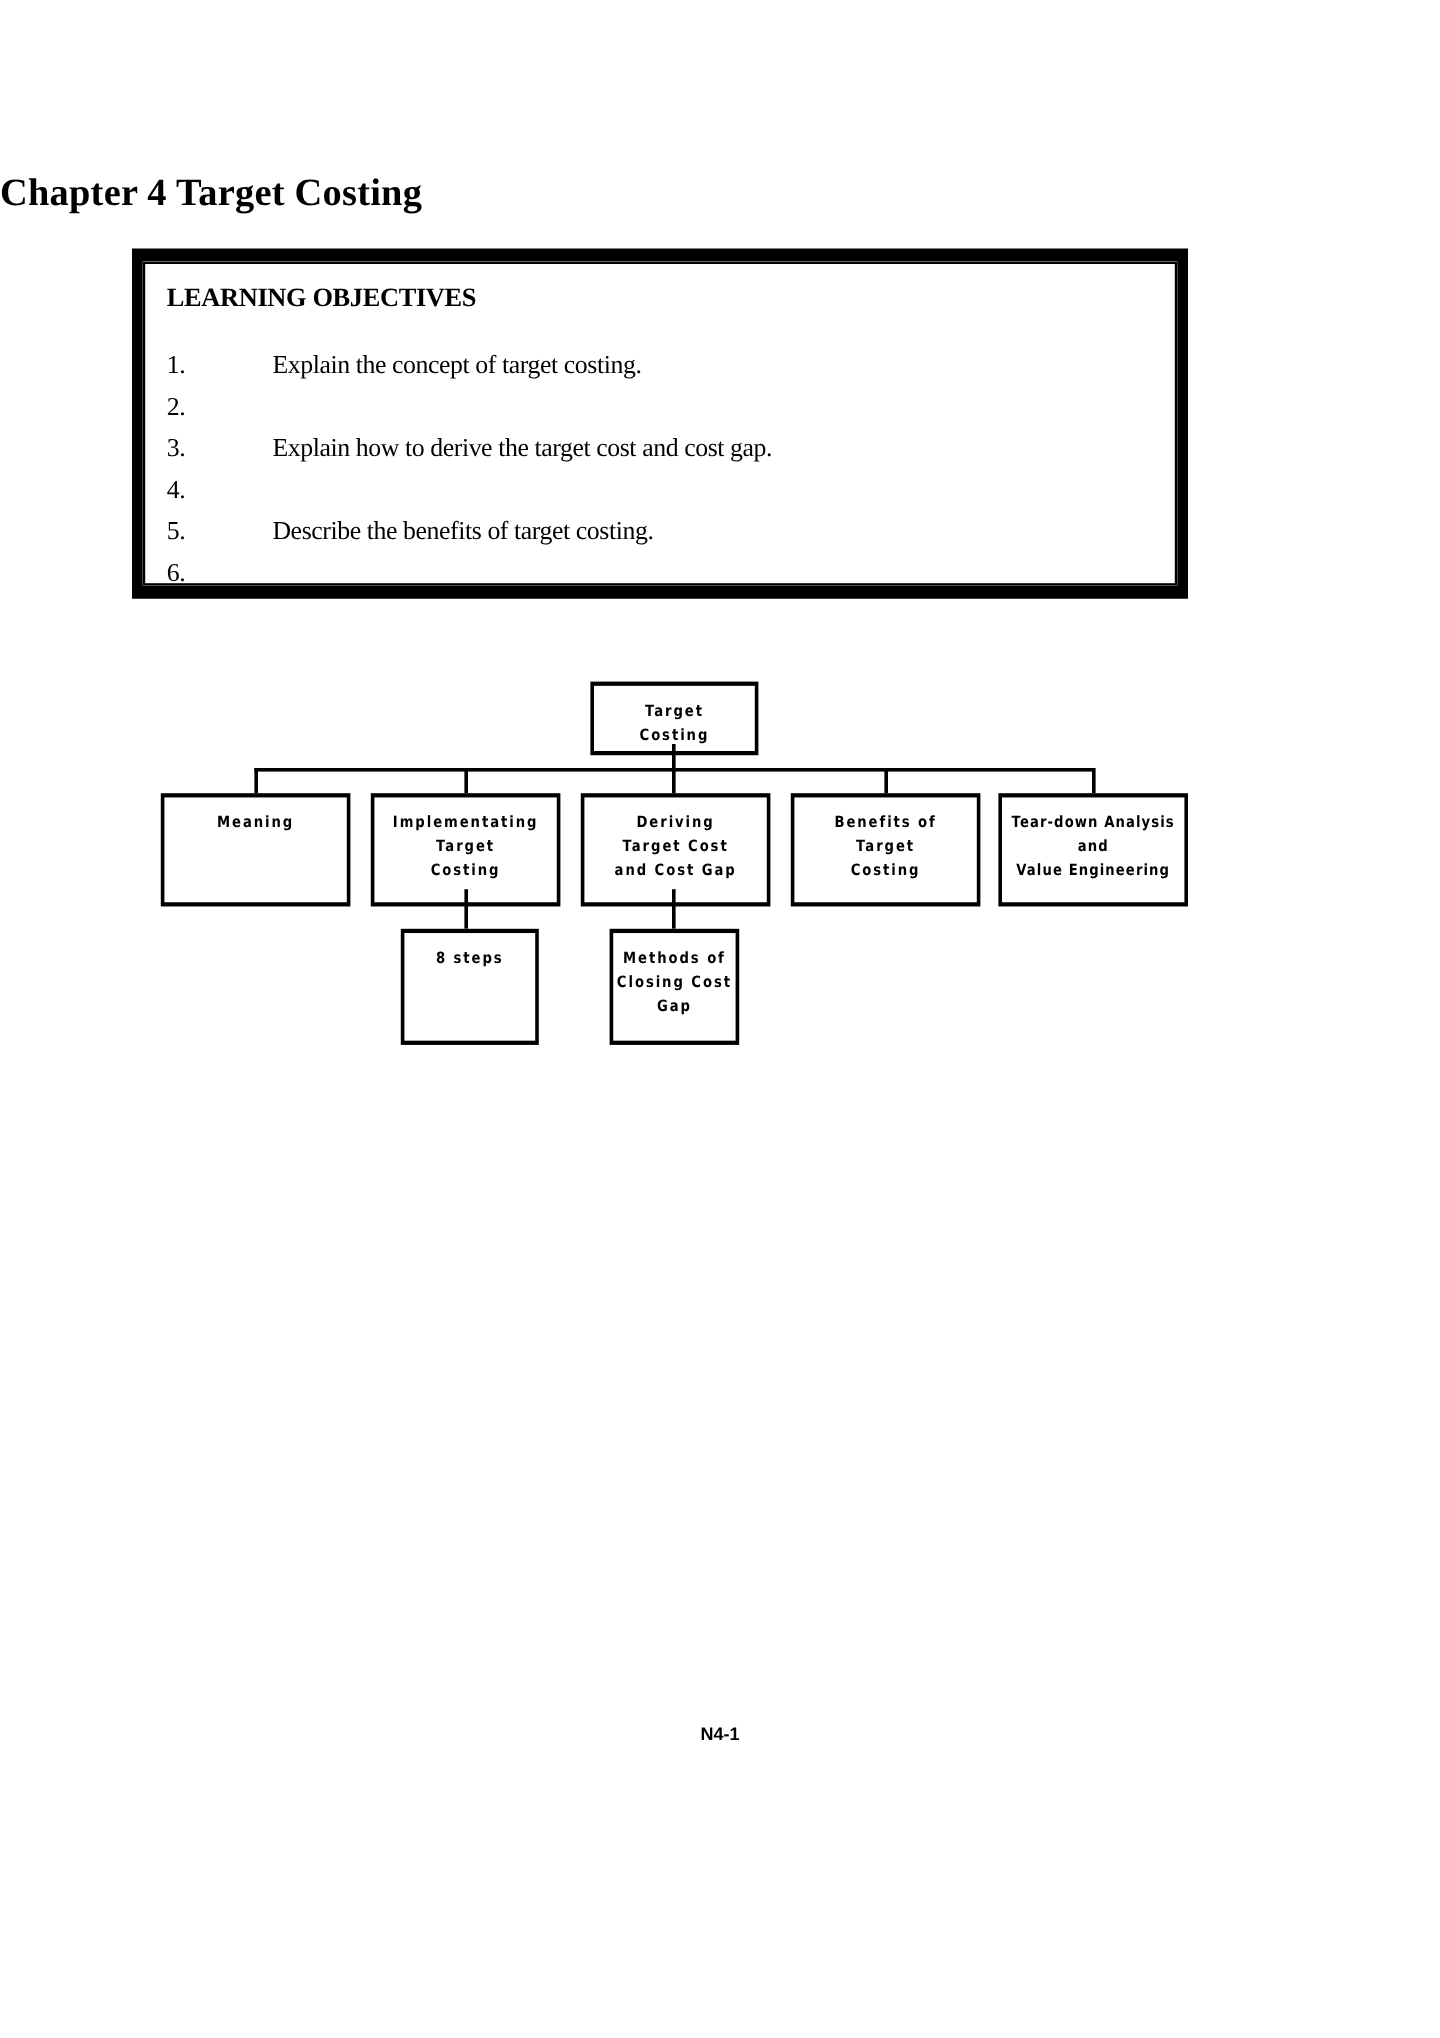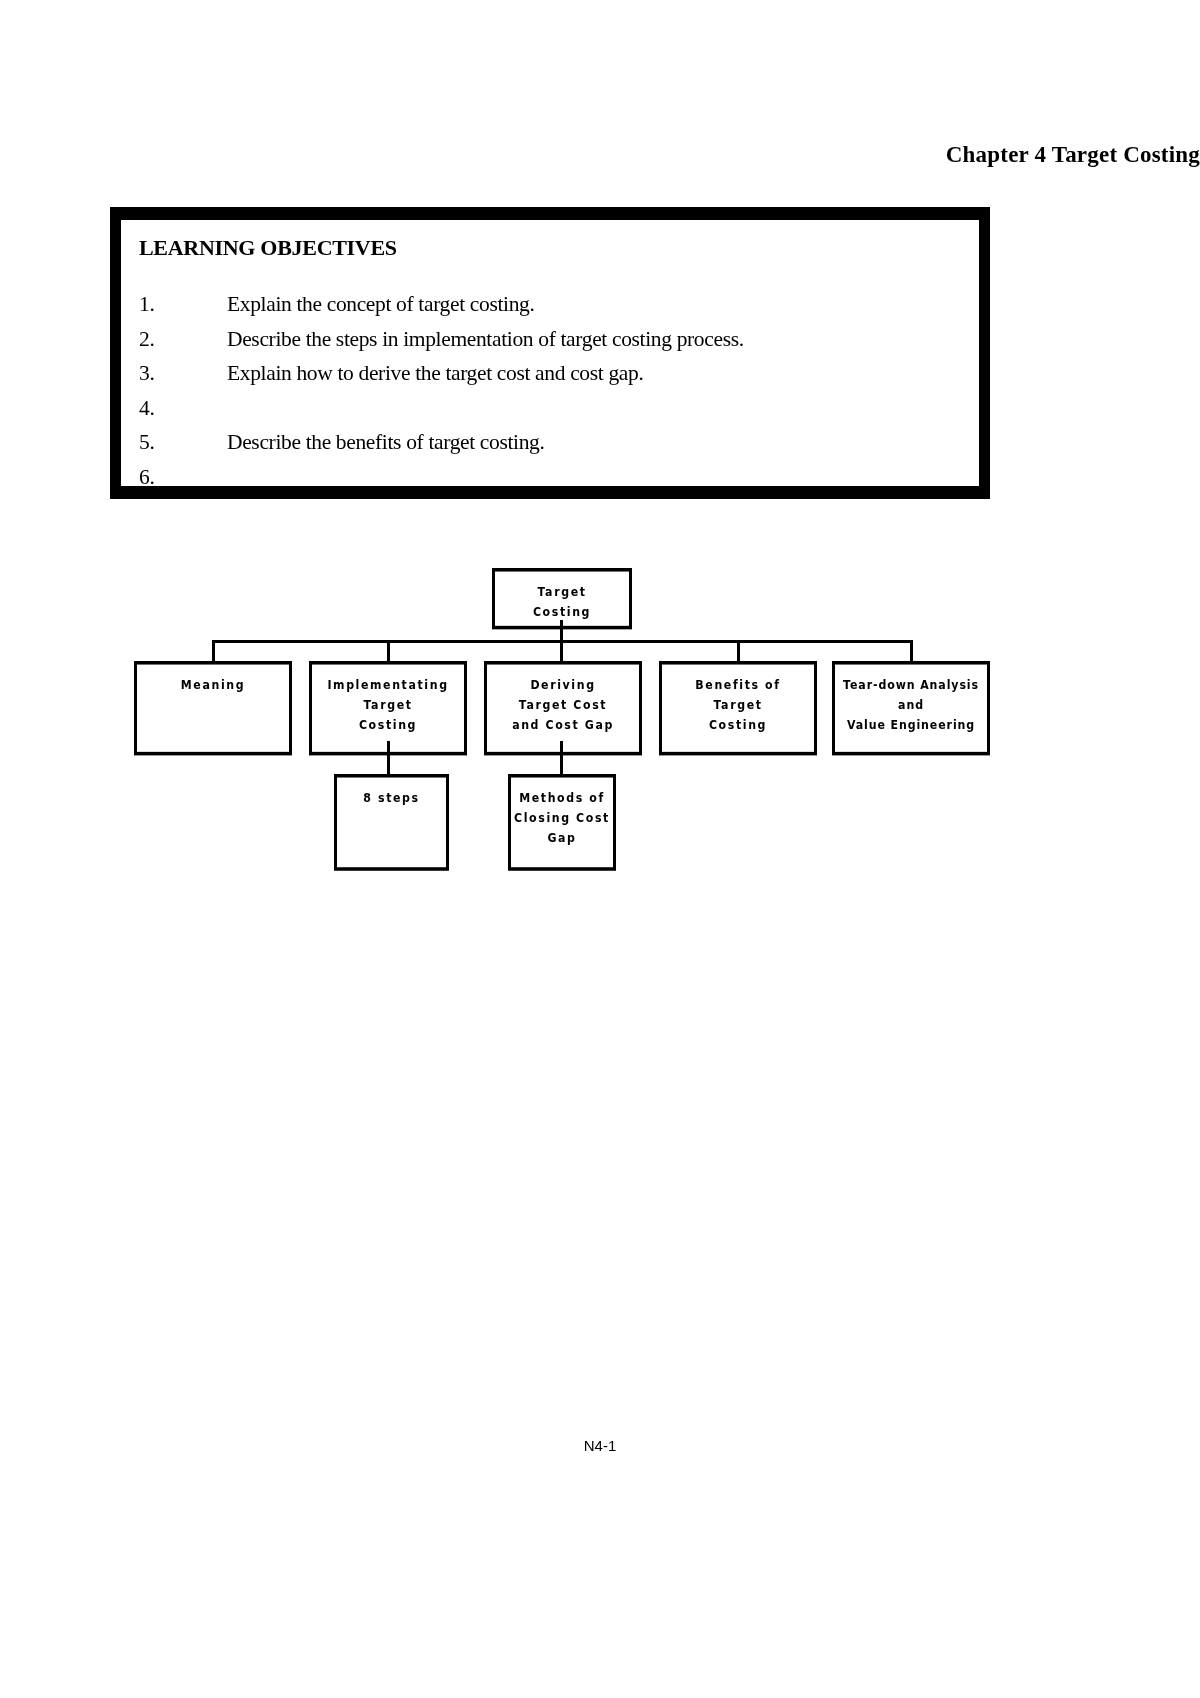--- a/index.html
+++ b/index.html
@@ -15,22 +15,22 @@
     color: #000000;
     overflow: hidden;
   }
 
   
   .page-title {
     position: absolute;
     top: 142px;
     left: 0;
     width: 1200px;
-    text-align: right;
-    font-size: 23px;
+    text-align: left;
+    font-size: 32px;
     font-weight: bold;
     letter-spacing: 0.2px;
   }
 
   
   .lo-box {
     position: absolute;
     left: 110px;
     top: 207px;
     width: 880px;
@@ -122,41 +122,40 @@
 
   
   .footer {
     position: absolute;
     top: 1437px;
     left: 0;
     width: 1200px;
     text-align: center;
     font-family: "Liberation Sans", "DejaVu Sans", sans-serif;
     font-size: 15px;
-    font-weight: normal;
+    font-weight: bold;
   }
 </style>
 </head>
 <body>
 
 <div class="page-title">Chapter 4 Target Costing</div>
 
 <div class="lo-box">
   <div class="lo-inner">
     <div class="lo-heading">LEARNING OBJECTIVES</div>
     <div class="lo-list">
 
       <div class="lo-item">
         <span class="lo-num">1.</span>
         <span class="lo-text">Explain the concept of target costing.</span>
       </div>
 
       <div class="lo-item">
         <span class="lo-num">2.</span>
-        <span class="lo-text">Describe the steps in implementation of target costing process.</span>
       </div>
 
       <div class="lo-item">
         <span class="lo-num">3.</span>
         <span class="lo-text">Explain how to derive the target cost and cost gap.</span>
       </div>
 
       <div class="lo-item">
         <span class="lo-num">4.</span>
       </div>

